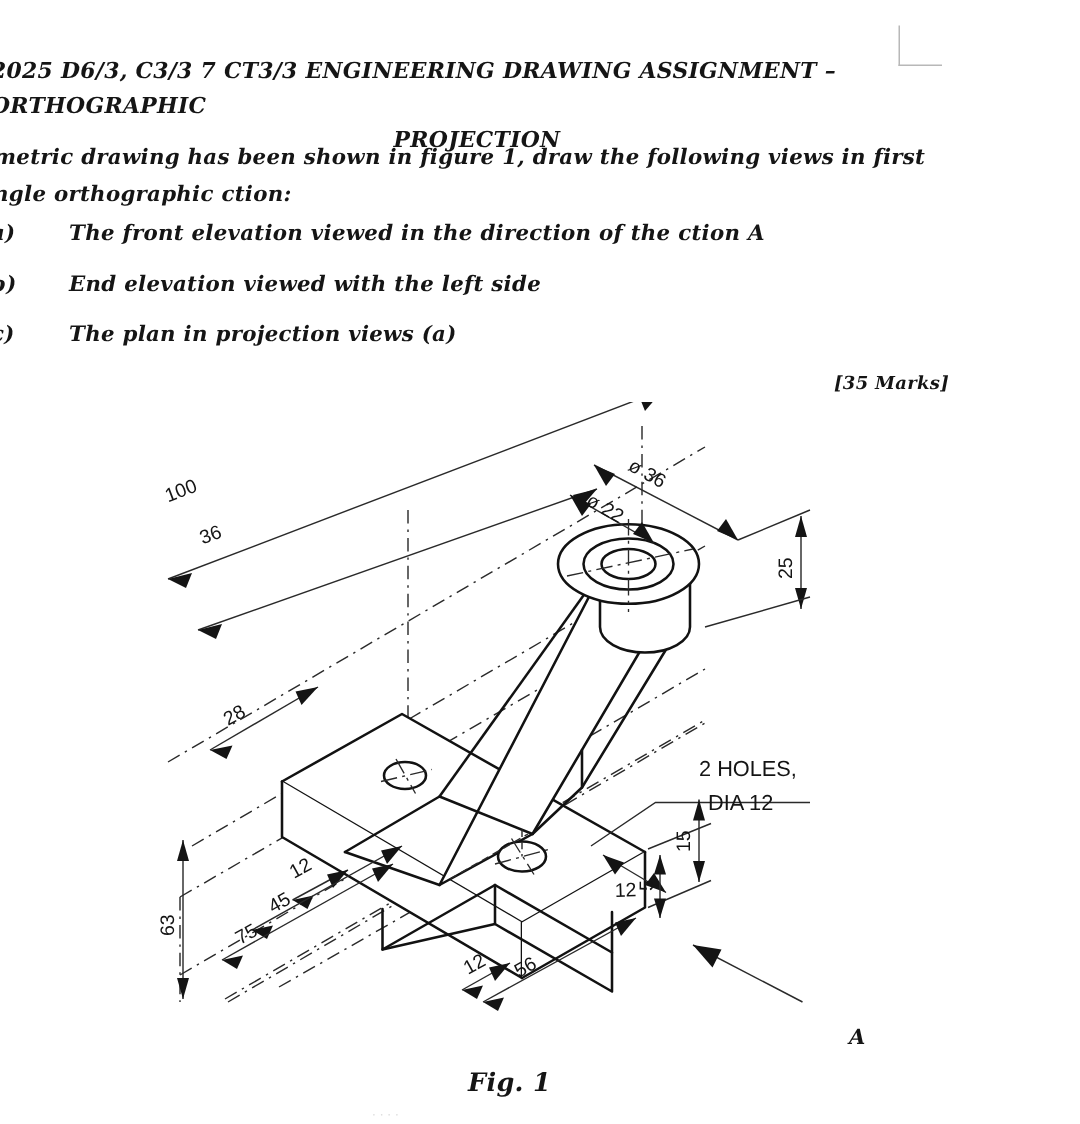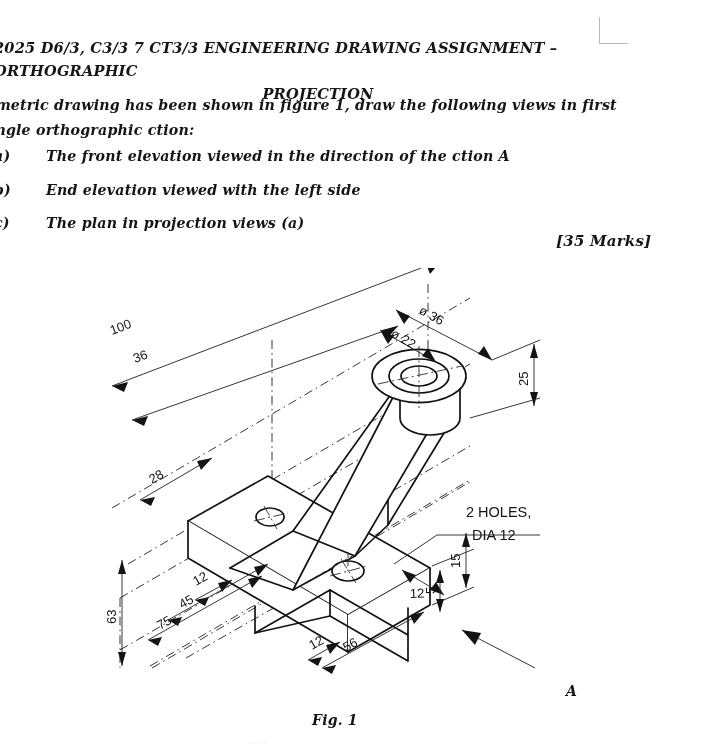--- a/index.html
+++ b/index.html
@@ -69,29 +69,29 @@
     white-space: nowrap;
   }
   .qrow .lbl { display: inline-block; width: 52px; }
   #q-a { left: -6px; top: 146px; }
   #q-b { left: -6px; top: 180px; }
   #q-c { left: -6px; top: 213px; }
 
   #marks {
     position: absolute;
     left: 556px;
-    top: 232px;
-    font-size: 15px;
+    top: 248px;
+    font-size: 12px;
   }
 
   #figcap {
     position: absolute;
     left: 312px;
     top: 712px;
-    font-size: 14px;
+    font-size: 17px;
   }
 
   #bottom-ghost {
     position: absolute;
     left: 248px;
     top: 739px;
     width: 230px;
     height: 8px;
     font-size: 8px;
     color: #dcdcdc;

